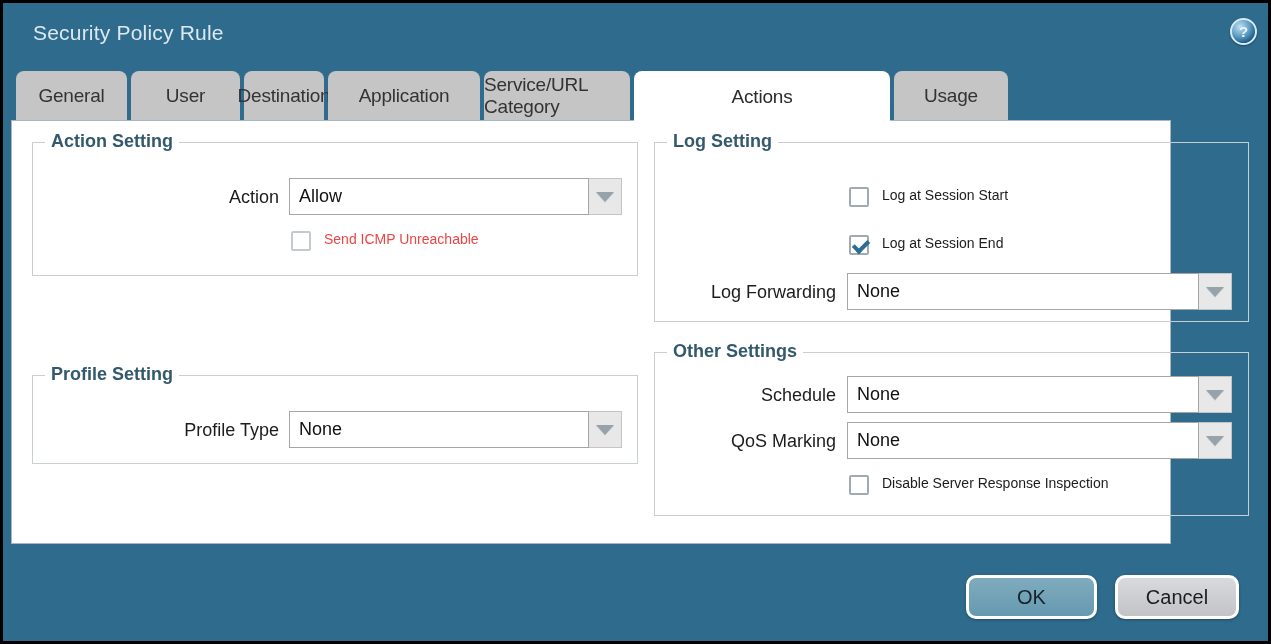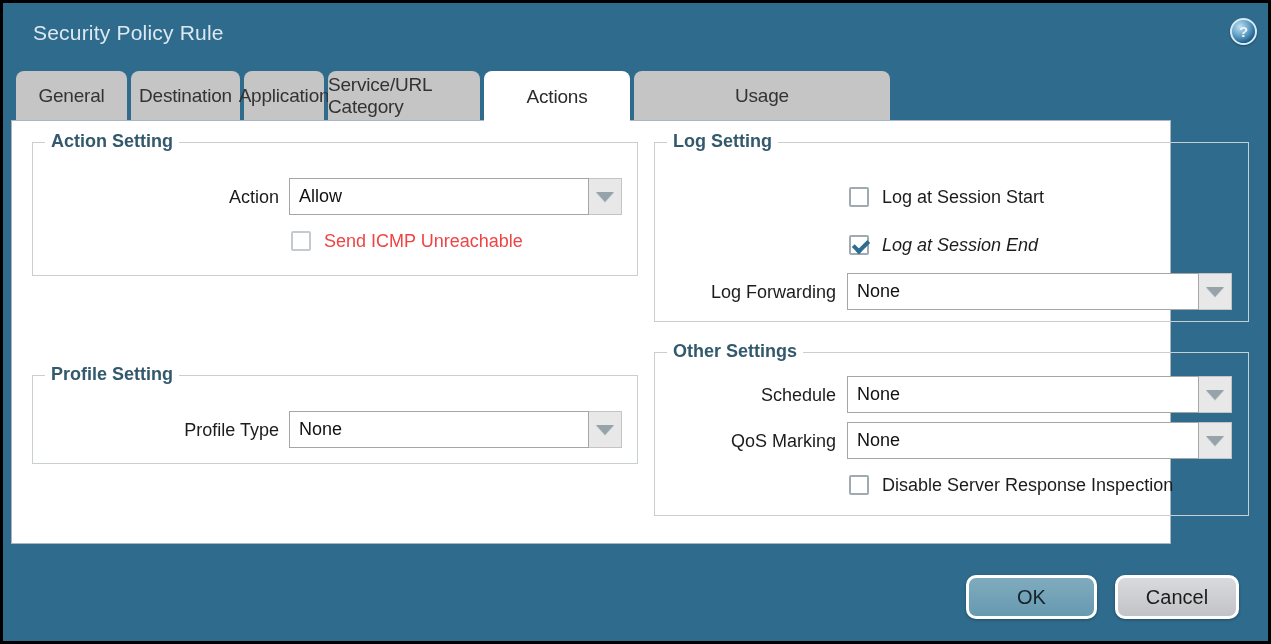--- a/index.html
+++ b/index.html
@@ -84,21 +84,21 @@
   .cb {
     position:absolute; width:20px; height:20px; background:#fff;
     border:2px solid #9fabb1; border-radius:2px; cursor:pointer;
   }
   .cb.checked::after {
     content:""; position:absolute; left:2px; top:3px; width:12px; height:6px;
     border-left:4px solid #2d6d90; border-bottom:4px solid #2d6d90;
     transform:rotate(-45deg); transform-origin:center;
   }
   .cb.disabled { border-color:#c3cbd0; cursor:default; }
-  .cb-label { position:absolute; font-size:18px; color:#1c1c1c; white-space:nowrap; }
+  .cb-label { position:absolute; font-size:14px; color:#1c1c1c; white-space:nowrap; }
   .cb-label.dim { color:#ef4444; }
 
   
   .btn {
     position:absolute; top:572px; height:44px;
     border:3px solid #ffffff; border-radius:10px;
     font-size:20px; color:#15232b; font-family:"Liberation Sans", sans-serif;
     cursor:pointer; box-shadow:0 1px 3px rgba(0,0,0,.3);
   }
   .btn-ok {
@@ -116,20 +116,21 @@
 
 <div class="dialog">
 
   <div class="title-text">Security Policy Rule</div>
   <div class="help">
     <span>?</span>
   </div>
 
   <div class="tabbar">
     <div class="tab">General</div>
+    <div class="tab">User</div>
     <div class="tab">Destination</div>
     <div class="tab">Application</div>
     <div class="tab">Service/URL Category</div>
     <div class="tab active">Actions</div>
     <div class="tab">Usage</div>
   </div>
 
   <div class="panel">
 
     <div class="group" style="left:20px; top:21px; width:606px; height:134px;">
@@ -155,21 +156,21 @@
         <span class="tri"></span>
       </div>
     </div>
 
     <div class="group" style="left:642px; top:21px; width:595px; height:180px;">
       <span class="legend">Log Setting</span>
     </div>
     <span class="cb" style="left:837px; top:66px;"></span>
     <span class="cb-label" style="left:870px; top:66px;">Log at Session Start</span>
     <span class="cb checked" style="left:837px; top:114px;"></span>
-    <span class="cb-label" style="left:870px; top:114px;font-style:italic;">Log at Session End</span>
+    <span class="cb-label" style="left:870px; top:114px;">Log at Session End</span>
     <div class="fieldlabel" style="left:624px; top:161px; width:200px;">Log Forwarding</div>
     <div class="combo" style="left:835px; top:152px;">
       <div class="combo-value" style="width:352px; height:37px;">None</div>
       <div class="combo-btn" style="height:37px;">
         <span class="tri"></span>
       </div>
     </div>
 
     <div class="group" style="left:642px; top:231px; width:595px; height:164px;">
       <span class="legend">Other Settings</span>

